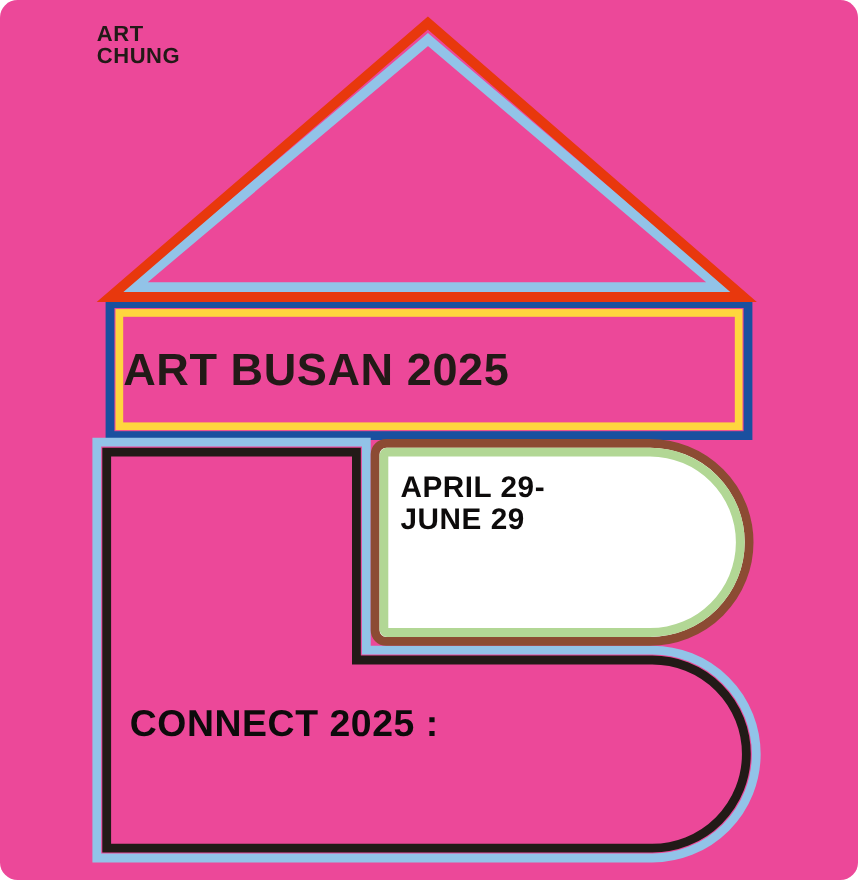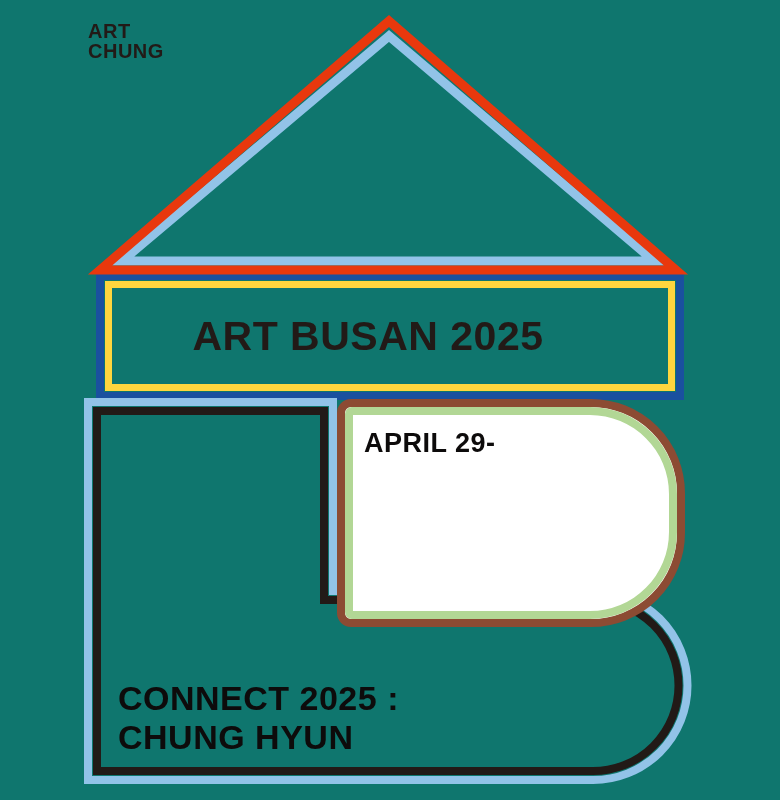--- a/index.html
+++ b/index.html
@@ -5,22 +5,23 @@
   html, body {
     margin: 0;
     padding: 0;
     background: #ffffff;
     font-family: "Liberation Sans", "DejaVu Sans", sans-serif;
   }
   #poster {
     position: relative;
     width: 780px;
     height: 800px;
-    background: #0f766e;
+    background: #ec4899;
     overflow: hidden;
+    border-radius: 16px;
   }
 
   
   .logo {
     position: absolute;
     left: 88px;
     top: 21px;
     font-size: 20px;
     font-weight: 900;
     line-height: 20px;
@@ -54,38 +55,38 @@
     border: 8px solid var(--darkblue);
     z-index: 2;
   }
   .banner-inner {
     position: absolute;
     inset: 1px;
     box-sizing: border-box;
     border: 7px solid var(--yellow);
     display: flex;
     align-items: center;
-    justify-content: center;
+    justify-content: flex-start;
     padding-right: 44px;
   }
   .banner-title {
     font-size: 41px;
     font-weight: 800;
     letter-spacing: 0.5px;
     color: var(--ink);
     white-space: nowrap;
   }
 
   
   .event-capsule {
     position: absolute;
     left: 337px;
     top: 399px;
     width: 348px;
-    height: 228px;
+    height: 188px;
     box-sizing: border-box;
     border: 8px solid var(--brown);
     border-radius: 14px 94px 94px 14px;
     z-index: 4;
     background: #ffffff;
   }
   .event-capsule-inner {
     position: absolute;
     inset: 0;
     box-sizing: border-box;
@@ -99,21 +100,21 @@
     line-height: 29px;
     letter-spacing: 0.5px;
     color: var(--black);
     white-space: nowrap;
   }
 
   
   .exhibition {
     position: absolute;
     left: 118px;
-    top: 679px;
+    top: 639px;
     z-index: 5;
     font-size: 34px;
     font-weight: 800;
     line-height: 39px;
     letter-spacing: 0.5px;
     color: var(--black);
     white-space: nowrap;
   }
 </style>
 </head>
@@ -137,21 +138,21 @@
     <polygon class="roof-inner" points="389,36 122,261 654,261"></polygon>
     <polygon class="roof-outer" points="389,21 100,270 676,270"></polygon>
 
     <path class="bshape-outer" d="M 88 402 H 333 V 591 H 593 A 94.5 94.5 0 0 1 593 780 H 88 Z"></path>
     <path class="bshape-inner" d="M 97 411 H 324 V 600 H 593 A 85.5 85.5 0 0 1 593 771 H 97 Z"></path>
   </svg>
 
   <div class="event-capsule">
     <div class="event-capsule-inner">
       <div class="event-text">APRIL 29-</div>
+      <div class="event-text">JUNE 29</div>
     </div>
   </div>
 
   <div class="exhibition">
     <div>CONNECT 2025 :</div>
-    <div>CHUNG HYUN</div>
   </div>
 
 </div>
 
 </body></html>

